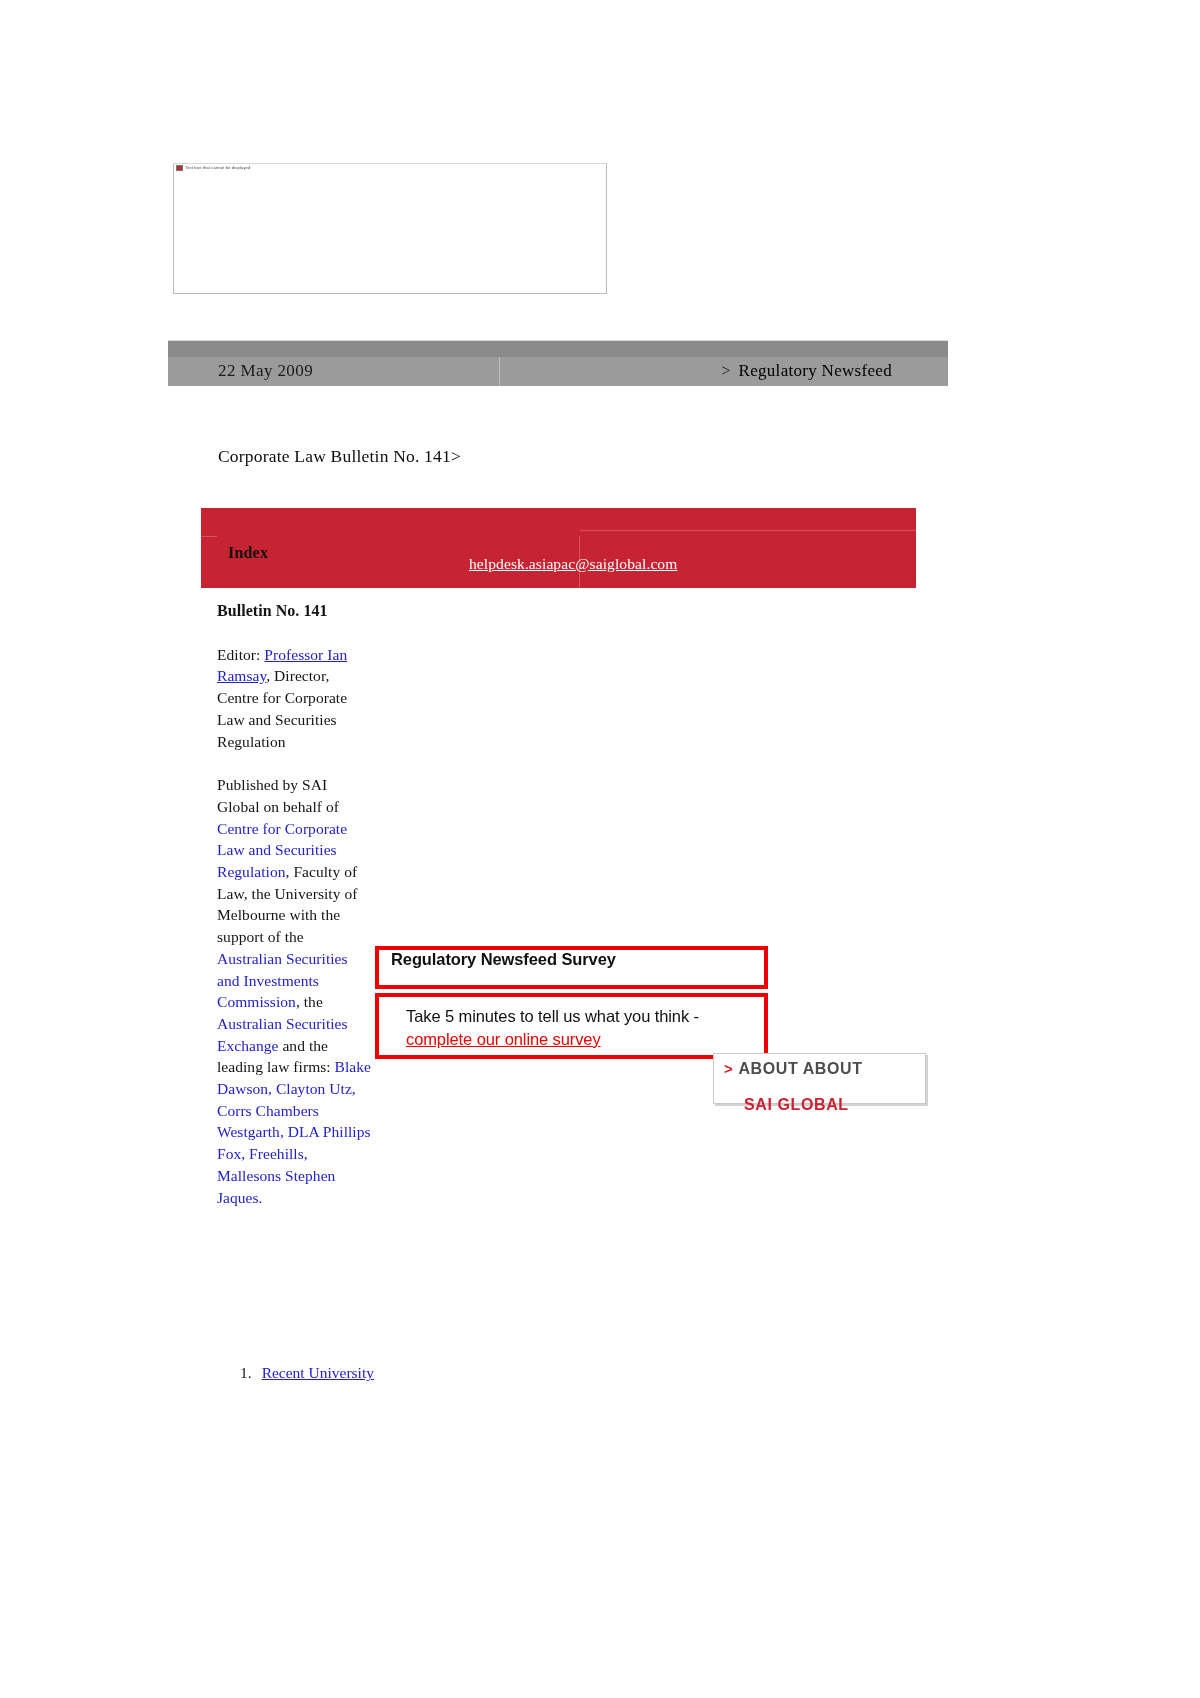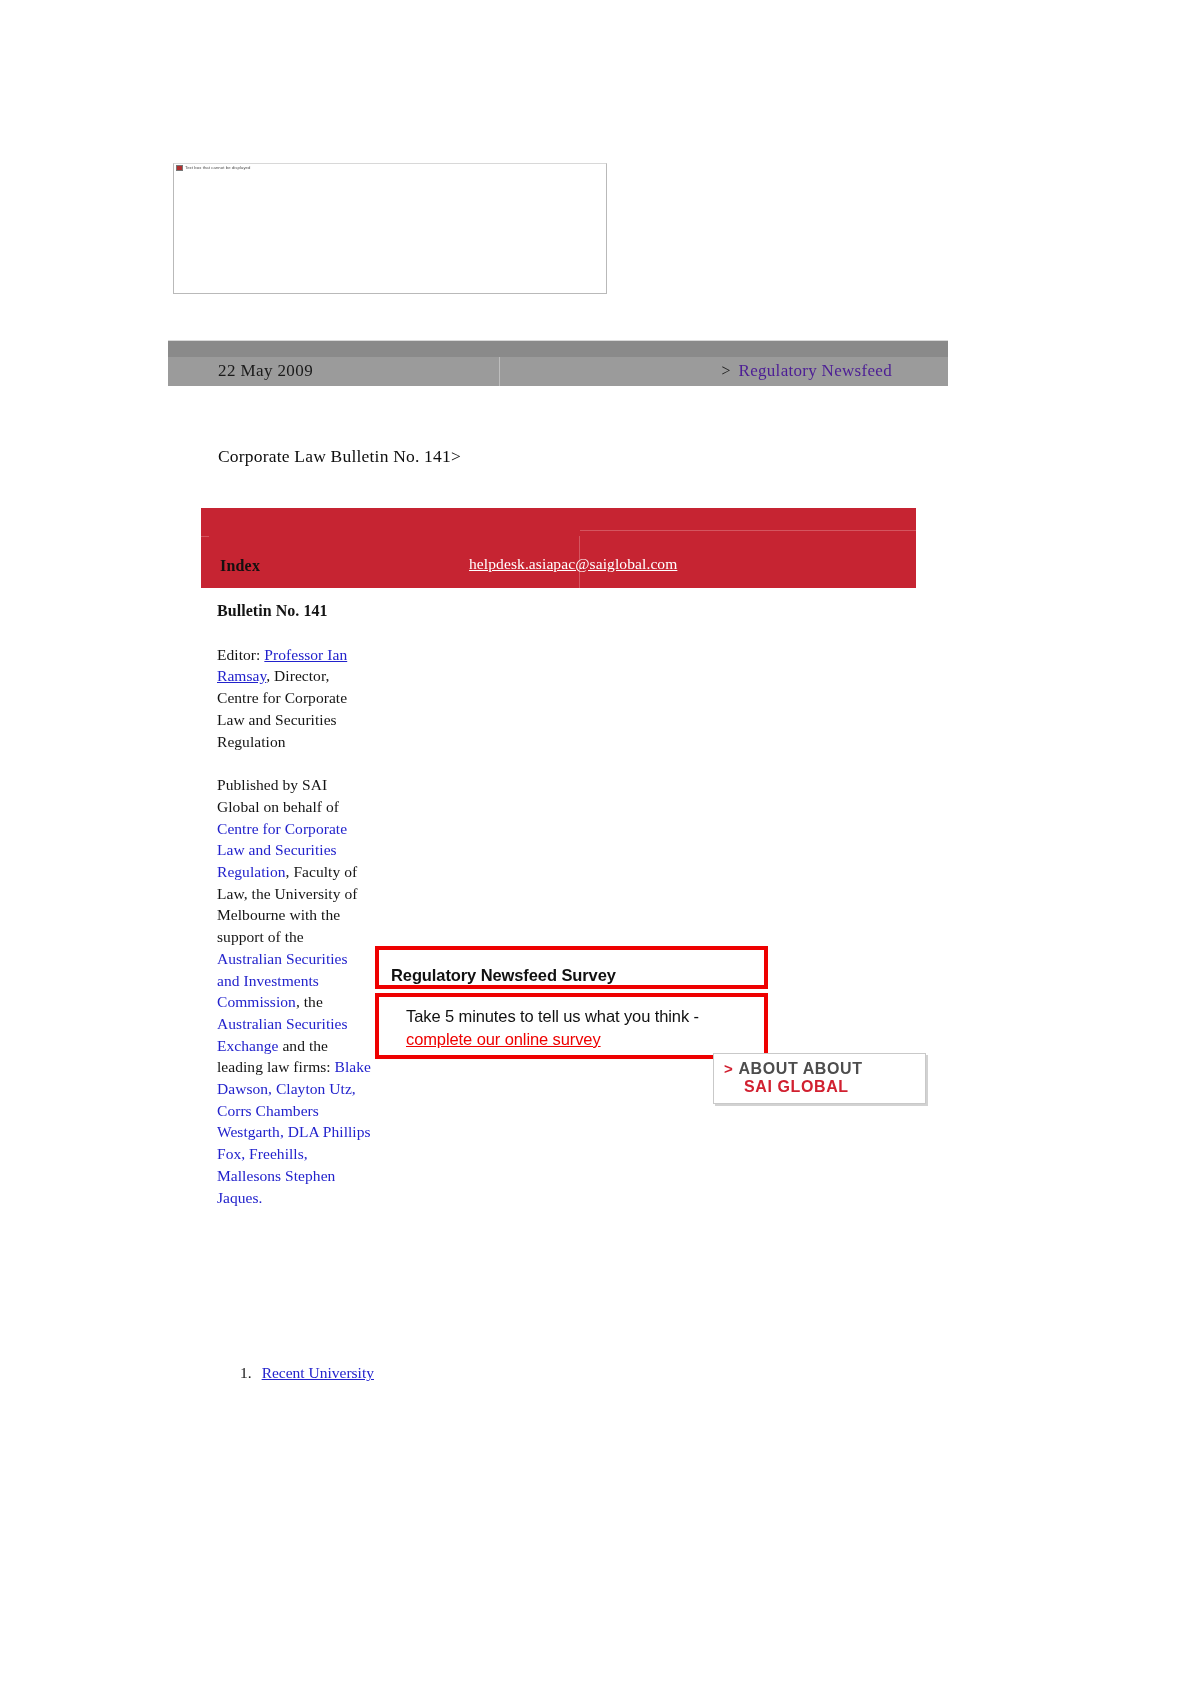--- a/index.html
+++ b/index.html
@@ -124,21 +124,21 @@
     letter-spacing: 0.4px;
   }
   .banner-arrow {
     font-family: "Liberation Serif", "DejaVu Serif", serif;
     font-size: 16px;
     color: #1a1a1a;
   }
   .banner-label {
     font-family: "Liberation Serif", "DejaVu Serif", serif;
     font-size: 17px;
-    color: #4c1d95;
+    color: #000000;
     letter-spacing: 0.3px;
   }
 
   
   .caption {
     position: absolute;
     left: 218px;
     top: 446px;
     font-size: 17.5px;
     color: #0d0d0d;
@@ -158,28 +158,28 @@
   .red-left-top {
     position: absolute;
     left: 0; top: 0;
     width: 378px;
     height: 28px;
     background: #c62432;
     border-bottom: 1px solid #d4555f;
   }
   .red-left-bottom {
     position: absolute;
-    left: 8px; top: 28px;
+    left: 16px; top: 28px;
     width: 378px;
     height: 52px;
     background: #c62432;
     border-right: 1px solid #d4555f;
     box-sizing: border-box;
     display: flex;
-    align-items: center;
+    align-items: flex-start;
     padding: 8px 0 0 11px;
   }
   .index-label {
     font-family: "Liberation Serif", "DejaVu Serif", serif;
     font-weight: bold;
     font-size: 16px;
     color: #14100f;
     letter-spacing: 0.2px;
   }
   .red-divider-col {
@@ -276,21 +276,21 @@
   .survey-head {
     position: absolute;
     left: 375px;
     top: 946px;
     width: 393px;
     height: 43px;
     border: 4px solid #ee0000;
     background: #ffffff;
     box-sizing: border-box;
     display: flex;
-    align-items: flex-end;
+    align-items: flex-start;
     padding-left: 12px;
   }
   .survey-head-text {
     font-family: "Liberation Sans", "DejaVu Sans", sans-serif;
     font-weight: bold;
     font-size: 16.5px;
     color: #111111;
     letter-spacing: -0.1px;
   }
   .survey-body {
@@ -344,21 +344,21 @@
     font-weight: bold;
     font-size: 15px;
   }
   .sai-line2 {
     font-family: "Liberation Sans", "DejaVu Sans", sans-serif;
     font-weight: bold;
     font-size: 16px;
     letter-spacing: 0.6px;
     color: #d12030;
     padding-left: 20px;
-    margin-top: 0;
+    margin-top: 18px;
   }
 </style>
 </head>
 <body>
 
 <div class="page">
 
   <div class="topbox">
     <div class="topbox-inner">
       <span class="broken-img-icon"></span>

